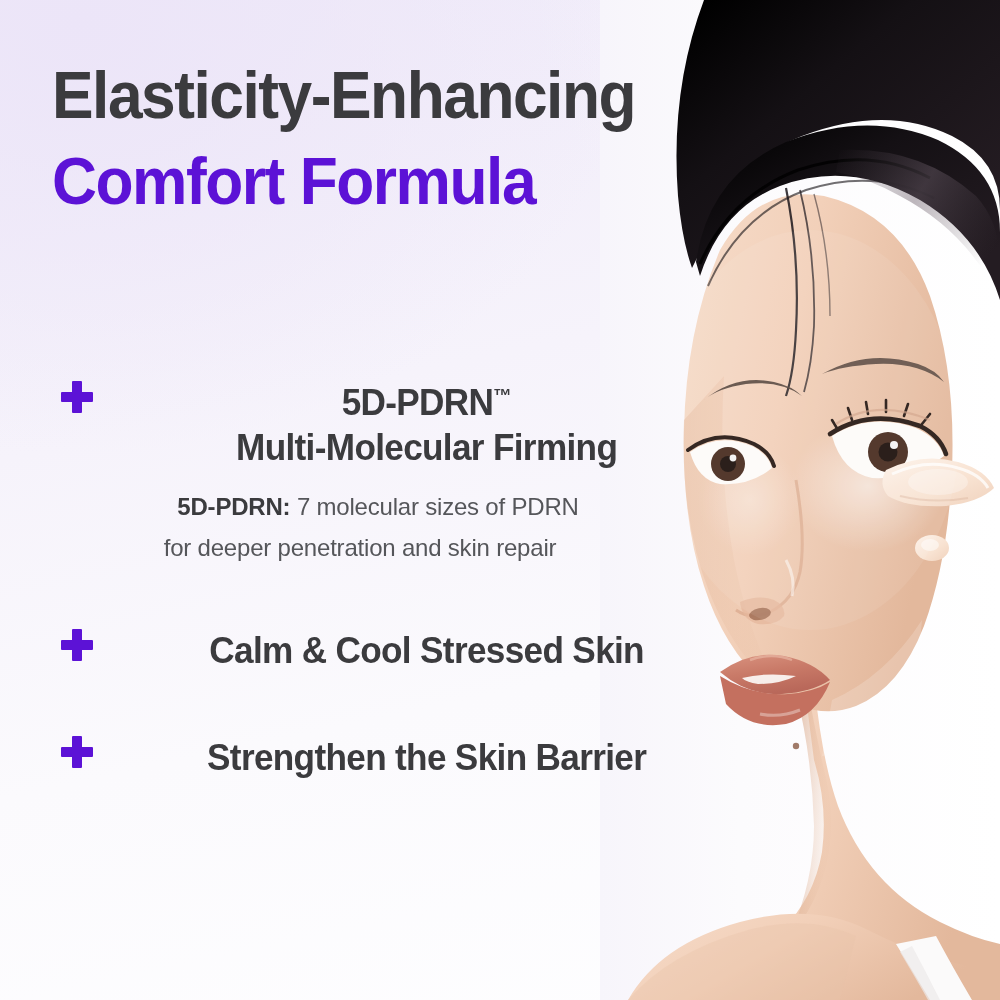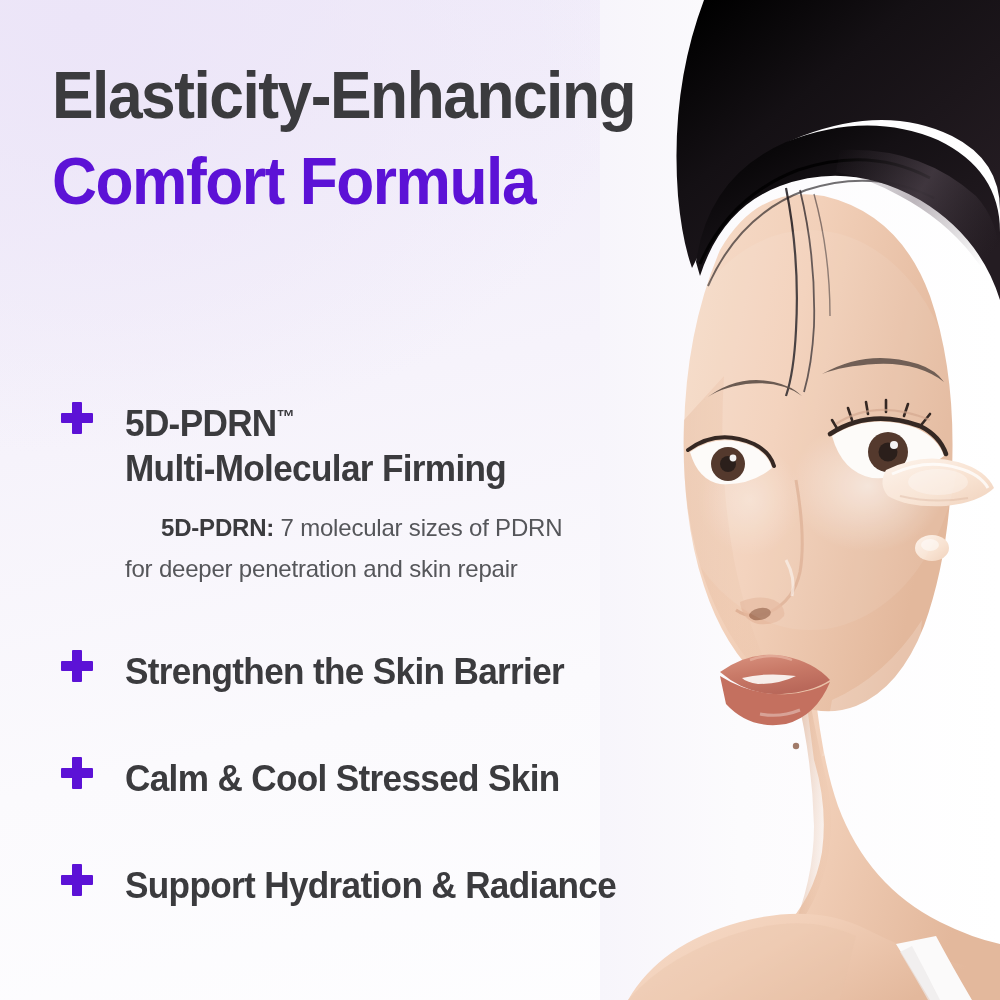--- a/index.html
+++ b/index.html
@@ -45,23 +45,24 @@
     white-space:nowrap;
     transform:scaleX(.93);
     transform-origin:left center;
   }
   .h-line1 { color:#3b3b3e; }
   .h-line2 { color:#5c12d6; }
 
   
   #features {
     position:absolute;
-    left:60px; top:401px;
+    left:60px; top:380px;
     width:700px;
     z-index:5;
+    text-align:center;
   }
   .feature { position:relative; }
   .feature + .feature { margin-top:0; }
 
   .plus {
     position:absolute;
     left:0; top:0;
     width:34px; height:34px;
   }
   .plus::before, .plus::after {
@@ -250,35 +251,29 @@
         <div class="f-title two-line">
           <span>5D-PDRN</span><sup class="tm">™</sup><br>
           <span>Multi-Molecular Firming</span>
         </div>
         <div class="f-desc">
           <b>5D-PDRN:</b><span> 7 molecular sizes of PDRN for deeper penetration and skin repair</span>
         </div>
       </div>
     </div>
 
+    <div class="feature" id="feat-1">
+      <span class="plus"></span>
+      <div class="f-body">
+        <div class="f-title">Calm &amp; Cool Stressed Skin</div>
+      </div>
+    </div>
+
     <div class="feature" id="feat-2">
       <span class="plus"></span>
       <div class="f-body">
         <div class="f-title">Strengthen the Skin Barrier</div>
       </div>
     </div>
 
-    <div class="feature" id="feat-1">
-      <span class="plus"></span>
-      <div class="f-body">
-        <div class="f-title">Calm &amp; Cool Stressed Skin</div>
-      </div>
-    </div>
-
-    <div class="feature" id="feat-3">
-      <span class="plus"></span>
-      <div class="f-body">
-        <div class="f-title">Support Hydration &amp; Radiance</div>
-      </div>
-    </div>
 
   </div>
 </div>
 
 </body></html>

